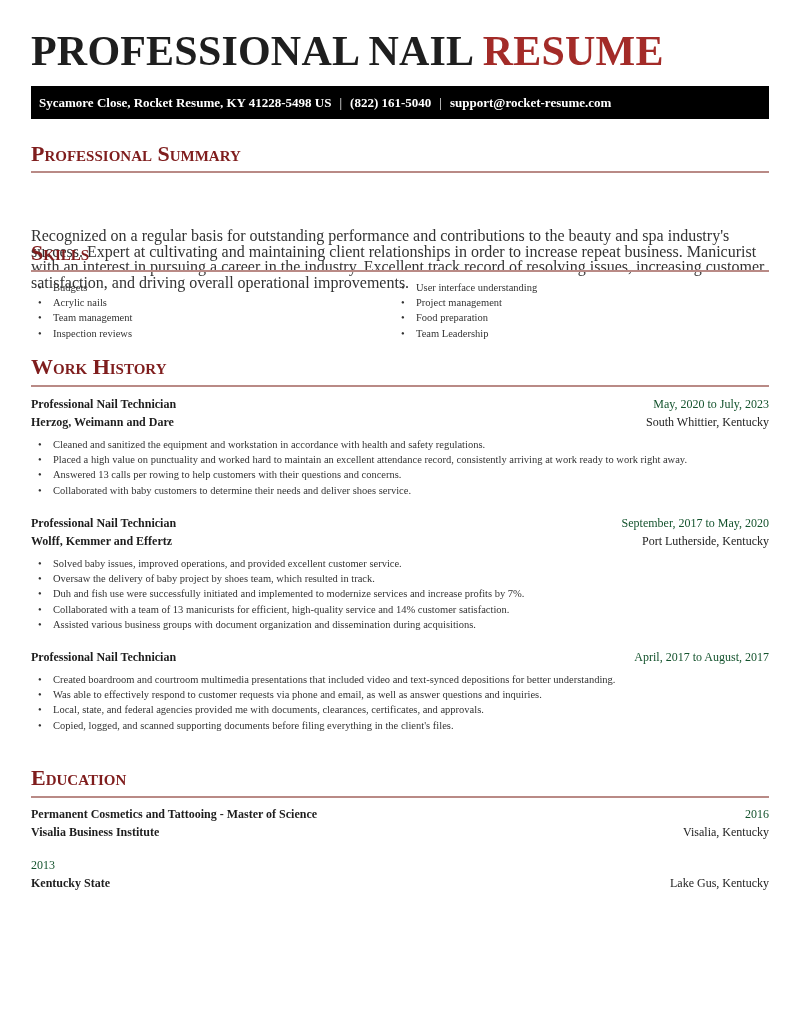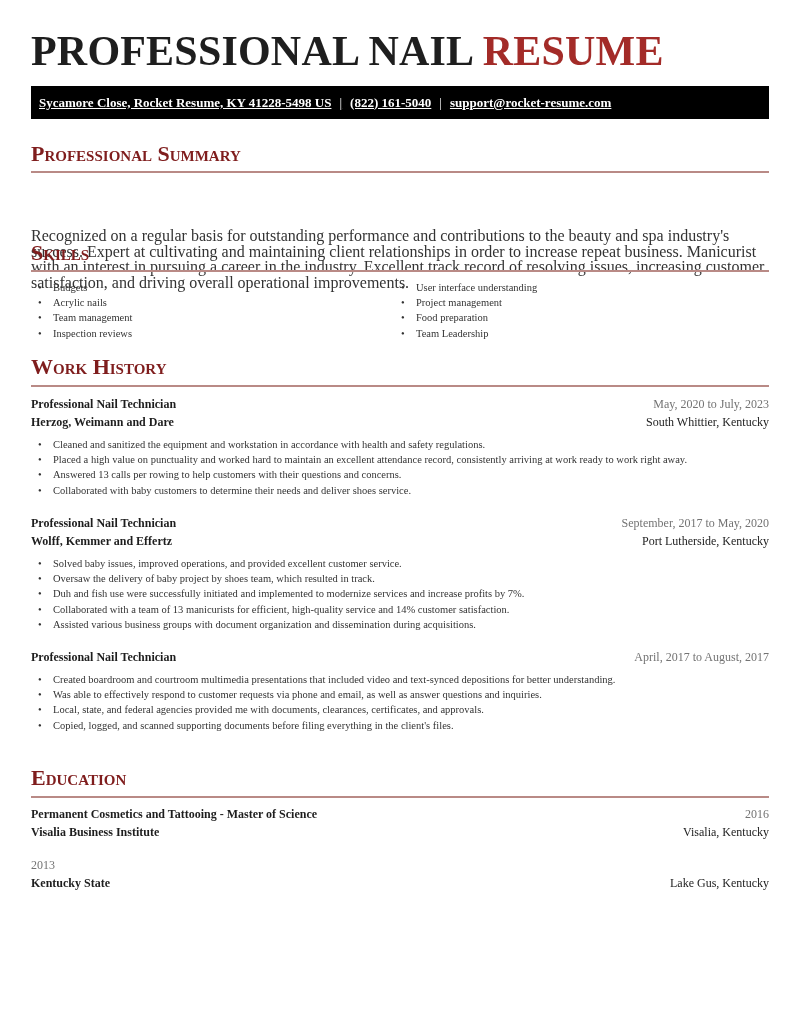--- a/index.html
+++ b/index.html
@@ -18,21 +18,20 @@
       line-height: 46px; color: #1e1e1e; white-space: nowrap;
     }
     .title .accent { color: #a32b28; }
 
     .contact-bar {
       position: absolute; top: 86px; left: 0; width: 738px; height: 33px;
       background: #000; color: #fff;
       font-size: 13px; font-weight: bold;
       display: flex; align-items: center; padding-left: 8px;
       white-space: nowrap;
-      text-decoration: underline;
     }
     .contact-bar .sep { margin: 0 8px; font-weight: normal; }
 
     .section-heading {
       position: absolute; left: 0; width: 738px;
       font-size: 22px; font-weight: bold; font-variant: small-caps;
       color: #7f1d1d; line-height: 26px;
     }
     .rule {
       position: absolute; left: 0; width: 738px; height: 2px;
@@ -50,21 +49,21 @@
       position: relative; padding-left: 22px;
       font-size: 10.5px; line-height: 15.2px; color: #333;
     }
     .skills li::before, .bullets li::before {
       content: "•"; position: absolute; left: 7px; top: 0; color: #333;
     }
 
     .job { position: absolute; left: 0; width: 738px; }
     .row { display: flex; justify-content: space-between; align-items: baseline; }
     .job-title, .employer { font-size: 12px; font-weight: bold; color: #1e1e1e; line-height: 18px; }
-    .dates { font-size: 12px; color: #737373; line-height: 18px; text-align: right; }
+    .dates { font-size: 12px; color: #14532d; line-height: 18px; text-align: right; }
     .location { font-size: 12px; color: #222; line-height: 18px; }
     .bullets { list-style: none; margin-top: 6px; }
 
     .edu { position: absolute; left: 0; width: 738px; }
   </style>
 </head>
 <body>
 
 <div class="page">
 

